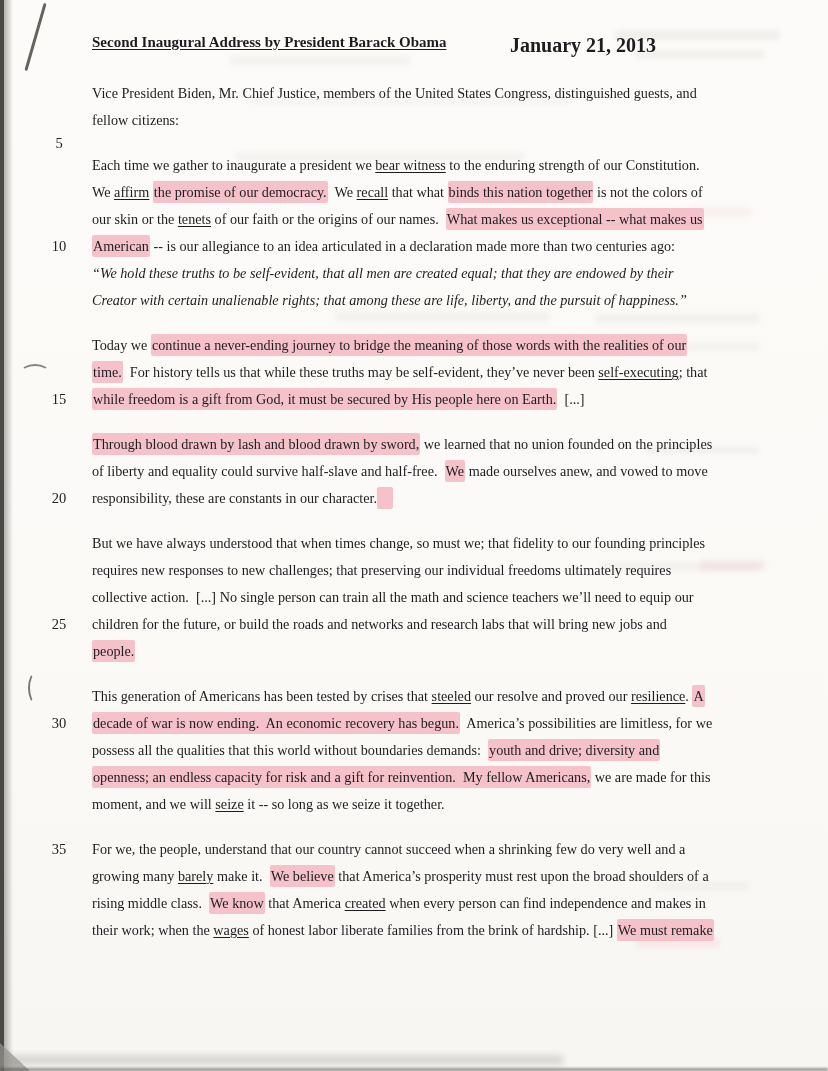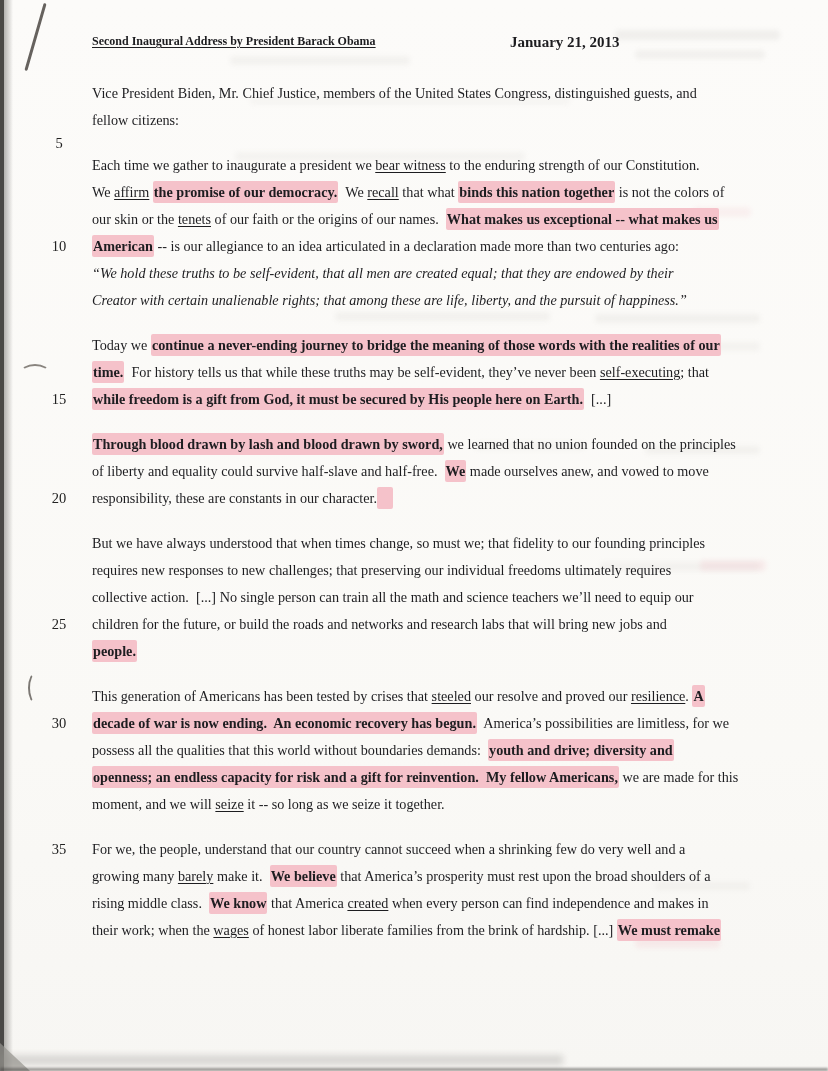--- a/index.html
+++ b/index.html
@@ -11,28 +11,28 @@
     height: 1071px;
     background: linear-gradient(180deg, #fcfbf9 0%, #faf9f6 70%, #f7f6f3 100%);
     overflow: hidden;
     font-family: "Liberation Serif", "DejaVu Serif", serif;
     color: var(--ink);
   }
 
   
   .header-title {
     position: absolute; left: 92px; top: 34px;
-    font-size: 12px; font-weight: bold;
+    font-size: 15px; font-weight: bold;
     text-decoration: underline;
     text-underline-offset: 2px;
     white-space: pre;
   }
   .header-date {
     position: absolute; left: 510px; top: 34px;
-    font-size: 15px; font-weight: bold;
+    font-size: 20px; font-weight: bold;
     white-space: pre;
   }
 
   
   .text-column {
     position: absolute; left: 92px; top: 80px; width: 680px;
     font-size: 14.2px;
   }
   .line {
     position: relative;
@@ -45,21 +45,20 @@
     position: absolute; left: -52px; top: 0; width: 38px;
     text-align: center; font-size: 14.5px; line-height: inherit;
     font-style: normal; color: #222;
   }
   .gap .line-num { line-height: 20px; top: -1px; }
   .seg.hl {
     background-color: var(--hl-color);
     padding: 3px 1px;
     border-radius: 2px;
     box-decoration-break: clone;
-    font-weight: bold;
   }
   .seg.ul {
     text-decoration: underline;
     text-underline-offset: 2px;
     text-decoration-thickness: 1px;
   }
 
   
   .edge-left-hard { position: absolute; left: 0; top: 0; width: 4px; height: 100%;
     background: #2a2927; opacity: .85; }

